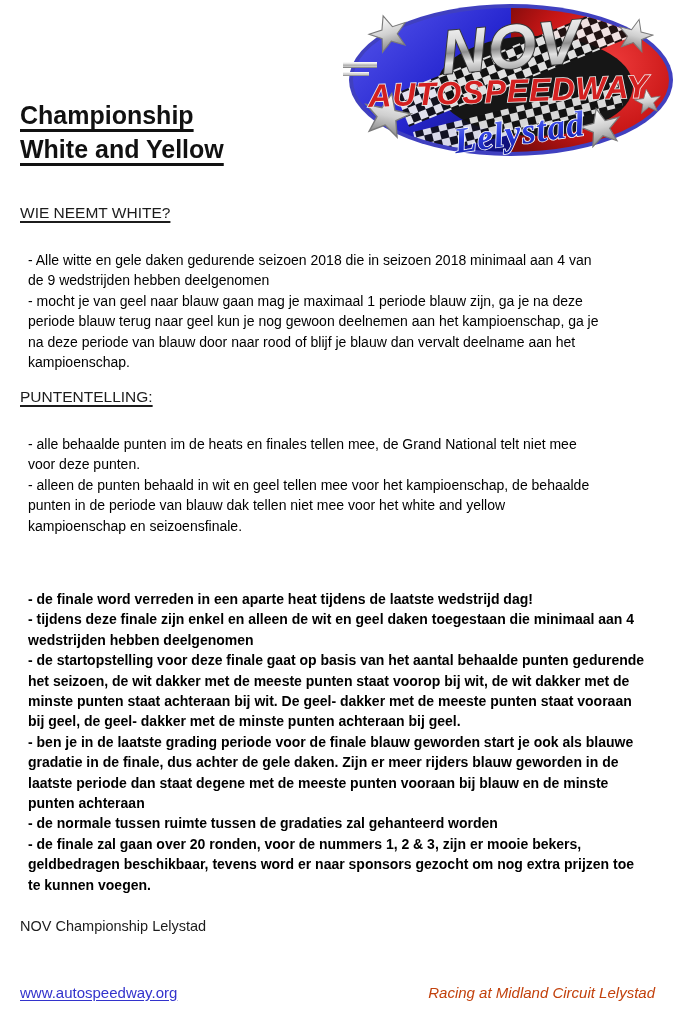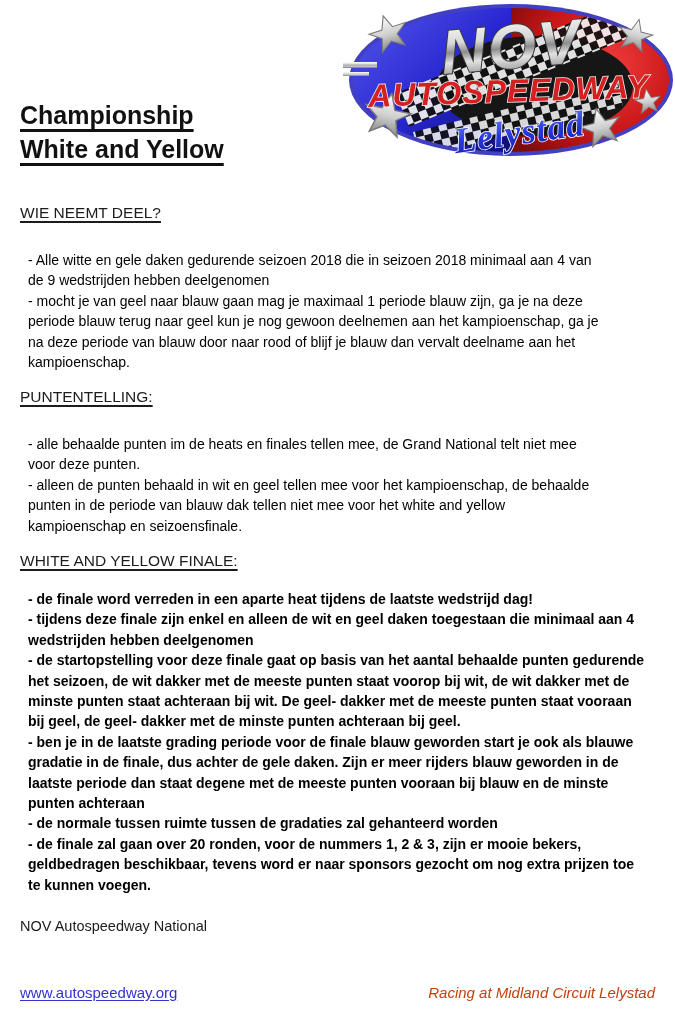--- a/index.html
+++ b/index.html
@@ -167,52 +167,51 @@
       <text x="166" y="100" text-anchor="middle" transform="rotate(-2 166 100)" font-family="Liberation Sans, sans-serif" font-size="32" font-weight="bold" font-style="italic" fill="#d42020" stroke="#ededed" stroke-width="1.6" paint-order="stroke" letter-spacing="1">AUTOSPEEDWAY</text>
       <text x="178" y="142" text-anchor="middle" transform="rotate(-8 178 142)" font-family="Liberation Serif, serif" font-size="36" font-weight="bold" font-style="italic" fill="url(#scriptBlueG)" stroke="#ffffff" stroke-width="1.6" paint-order="stroke" letter-spacing="1">Lelystad</text>
     </svg>
   </div>
 
   <h1 class="title">
     <span>Championship</span>
     <span>White and Yellow</span>
   </h1>
 
-  <h2 id="heading-1" class="sec-heading">WIE NEEMT DEEL?</h2>
+  <h2 id="heading-1" class="sec-heading">WIE NEEMT WHITE?</h2>
   <p id="para-1" class="body-text">- Alle witte en gele daken gedurende seizoen 2018 die in seizoen 2018 minimaal aan 4 van
 de 9 wedstrijden hebben deelgenomen
 - mocht je van geel naar blauw gaan mag je maximaal 1 periode blauw zijn, ga je na deze
 periode blauw terug naar geel kun je nog gewoon deelnemen aan het kampioenschap, ga je
 na deze periode van blauw door naar rood of blijf je blauw dan vervalt deelname aan het
 kampioenschap.</p>
 
   <h2 id="heading-2" class="sec-heading">PUNTENTELLING:</h2>
   <p id="para-2" class="body-text">- alle behaalde punten im de heats en finales tellen mee, de Grand National telt niet mee
 voor deze punten.
 - alleen de punten behaald in wit en geel tellen mee voor het kampioenschap, de behaalde
 punten in de periode van blauw dak tellen niet mee voor het white and yellow
 kampioenschap en seizoensfinale.</p>
 
-  <h2 id="heading-3" class="sec-heading">WHITE AND YELLOW FINALE:</h2>
   <p id="para-3" class="body-text">- de finale word verreden in een aparte heat tijdens de laatste wedstrijd dag!
 - tijdens deze finale zijn enkel en alleen de wit en geel daken toegestaan die minimaal aan 4
 wedstrijden hebben deelgenomen
 - de startopstelling voor deze finale gaat op basis van het aantal behaalde punten gedurende
 het seizoen, de wit dakker met de meeste punten staat voorop bij wit, de wit dakker met de
 minste punten staat achteraan bij wit. De geel- dakker met de meeste punten staat vooraan
 bij geel, de geel- dakker met de minste punten achteraan bij geel.
 - ben je in de laatste grading periode voor de finale blauw geworden start je ook als blauwe
 gradatie in de finale, dus achter de gele daken. Zijn er meer rijders blauw geworden in de
 laatste periode dan staat degene met de meeste punten vooraan bij blauw en de minste
 punten achteraan
 - de normale tussen ruimte tussen de gradaties zal gehanteerd worden
 - de finale zal gaan over 20 ronden, voor de nummers 1, 2 &amp; 3, zijn er mooie bekers,
 geldbedragen beschikbaar, tevens word er naar sponsors gezocht om nog extra prijzen toe
 te kunnen voegen.</p>
 
-  <p class="signature">NOV Autospeedway National</p>
+  <p class="signature">NOV Championship Lelystad</p>
 
   <div class="footer">
     <a href="#">www.autospeedway.org</a>
     <span class="right">Racing at Midland Circuit Lelystad</span>
   </div>
 
 </div>
 
 </body></html>

